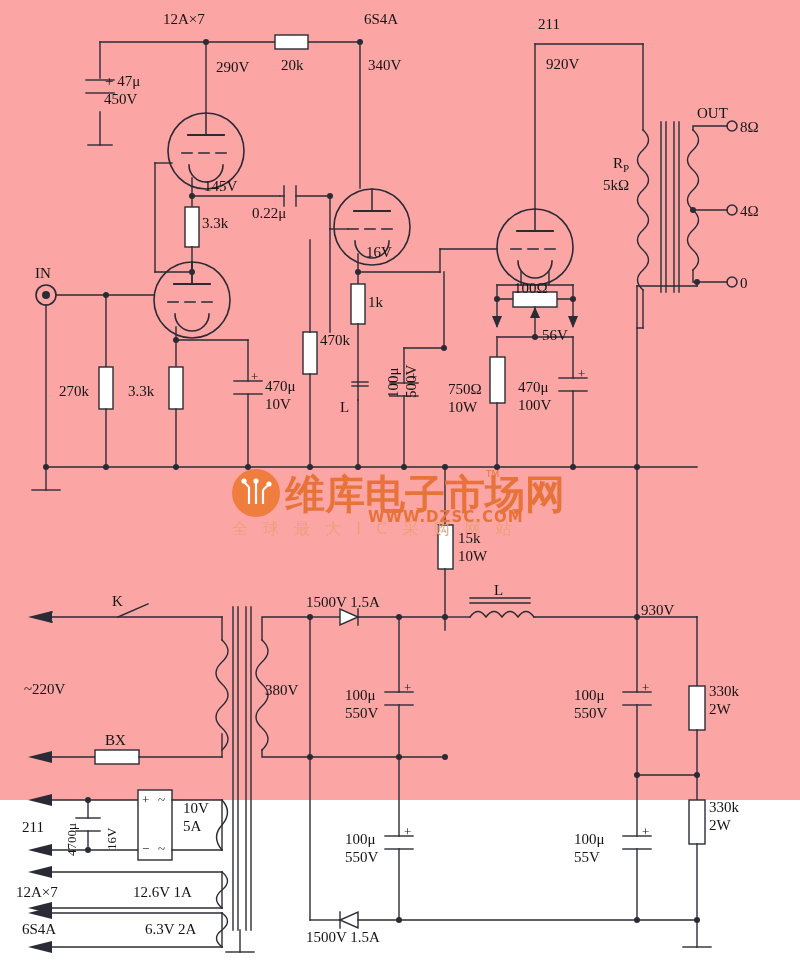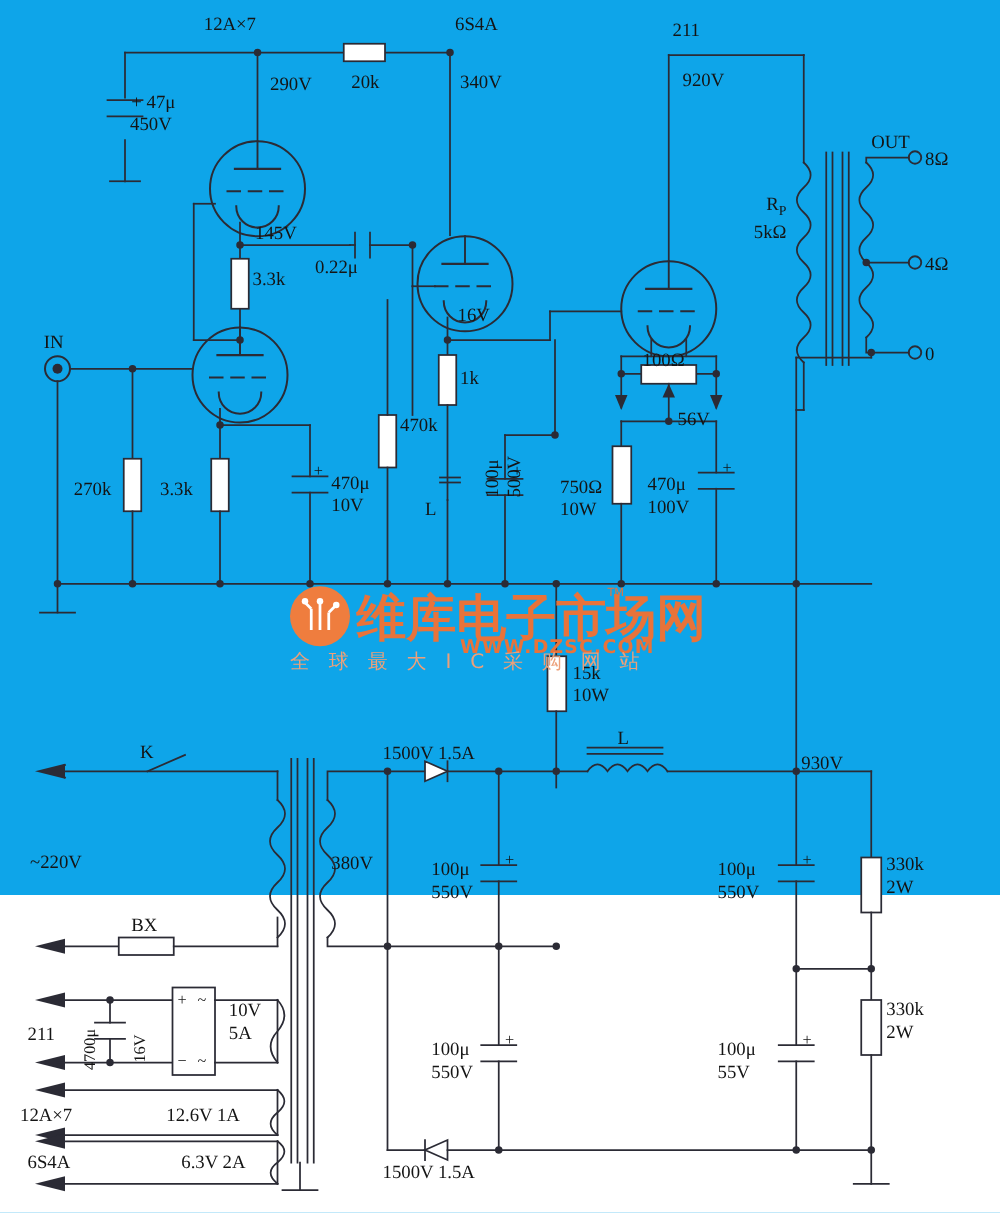--- a/index.html
+++ b/index.html
@@ -1,18 +1,18 @@
 <!DOCTYPE html>
 <html><head>
 <meta charset="utf-8">
 <style>
   html,body{margin:0;padding:0;background:#ffffff;}
   body{width:800px;height:970px;overflow:hidden;
        font-family:"Liberation Serif", serif;color:#1a1a1a;}
-  #stage{position:relative;width:800px;height:716px;background:#0ea5e9;}
+  #stage{position:relative;width:800px;height:800px;background:#fca5a5;}
   svg{position:absolute;left:0;top:0;}
   .lbl{font-family:"Liberation Serif", serif;font-size:15px;fill:#141414;}
   .lbl-sm{font-family:"Liberation Serif", serif;font-size:13px;fill:#141414;}
   .wm-main{font-family:"DejaVu Sans", sans-serif;font-weight:bold;font-size:40px;fill:#e8733a;}
   .wm-url{font-family:"DejaVu Sans", sans-serif;font-weight:bold;font-size:15px;fill:#e8733a;letter-spacing:1px;}
   .wm-sub{font-family:"DejaVu Sans", sans-serif;font-size:16px;fill:#eca07a;letter-spacing:5px;}
   .wm-tm{font-family:"DejaVu Sans", sans-serif;font-size:9px;fill:#e8733a;}
 </style>
 </head>
 <body>

